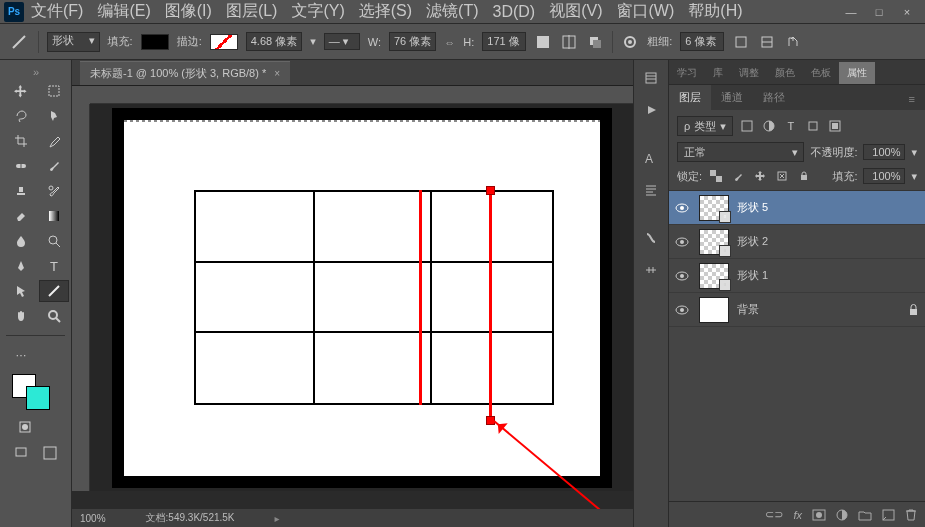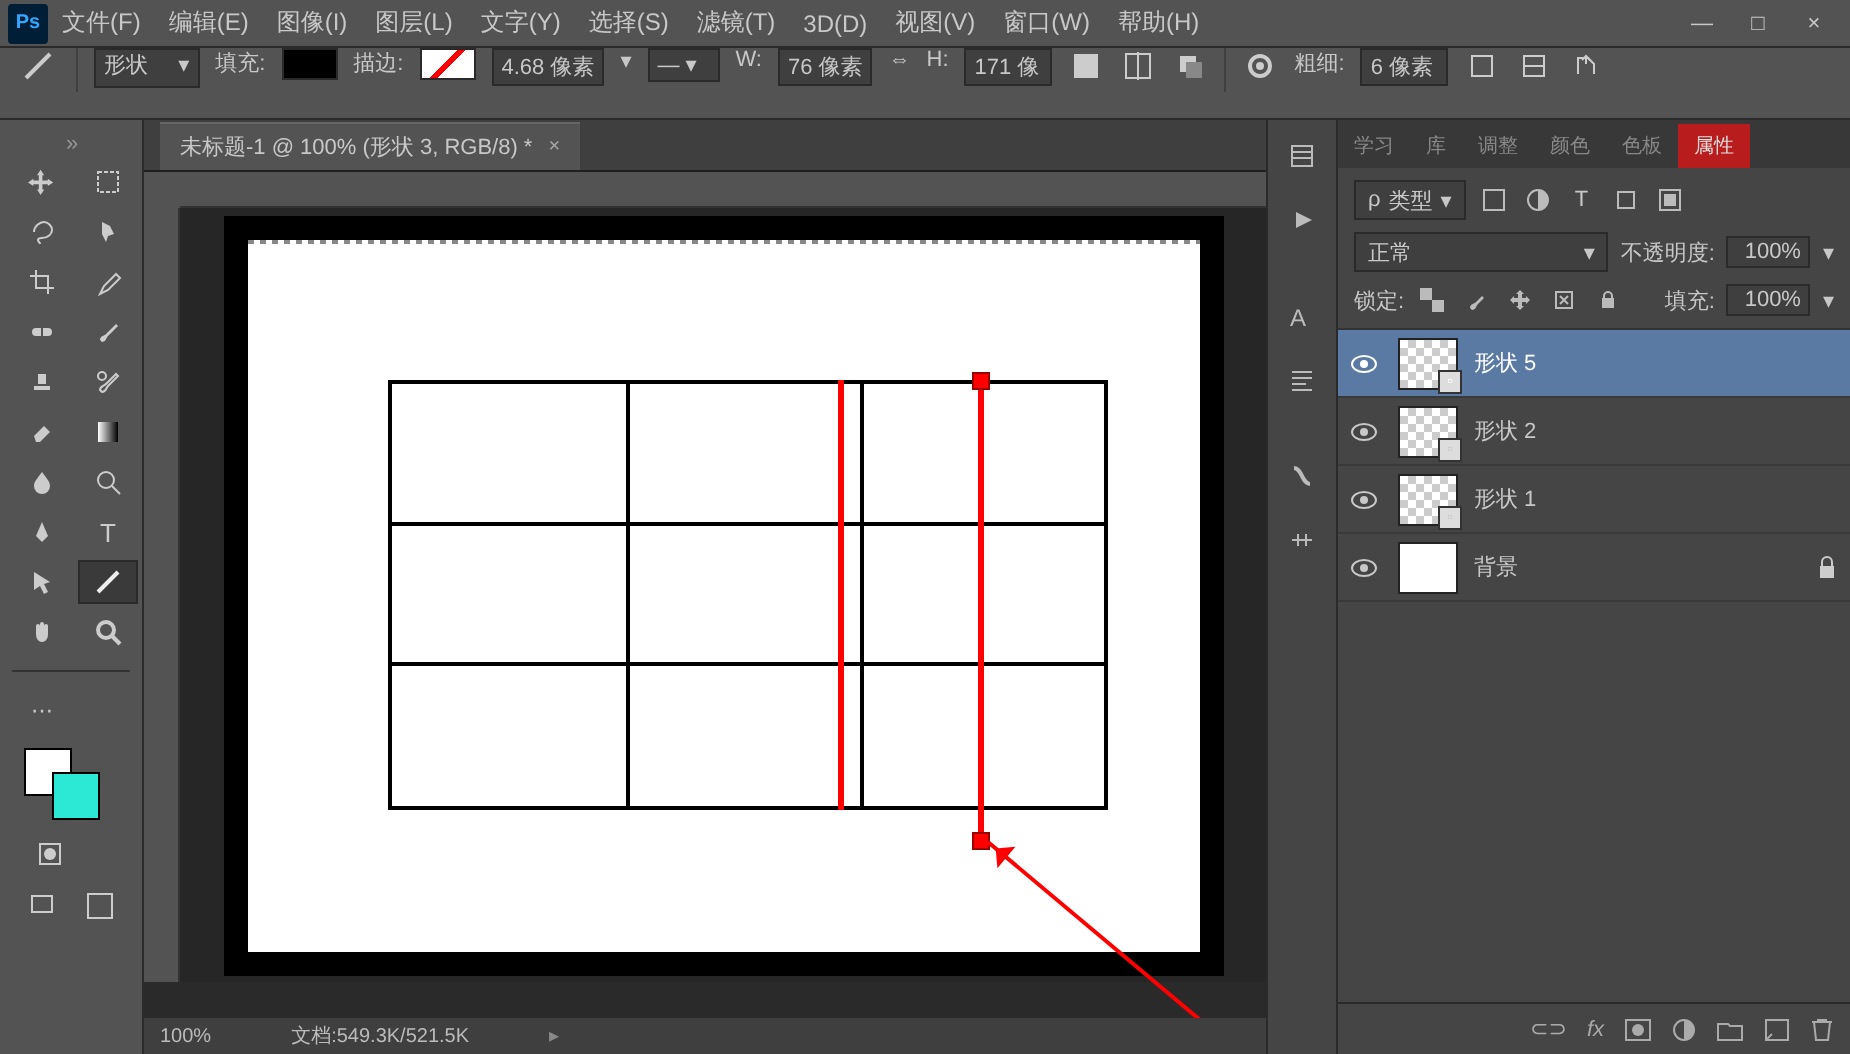--- a/index.html
+++ b/index.html
@@ -1,24 +1,24 @@
 <!DOCTYPE html>
 <html><head>
 <meta charset="utf-8">
 <style>
 * { margin: 0; padding: 0; box-sizing: border-box; font-family: "Microsoft YaHei", Arial, sans-serif; }
 body { background: #535353; width: 925px; height: 527px; overflow: hidden; color: #c8c8c8; font-size: 11px; }
 
 .titlebar { height: 24px; background: #535353; display: flex; align-items: center; padding: 0 4px; border-bottom: 1px solid #2a2a2a; }
 .titlebar .logo { width: 20px; height: 20px; background: #001e36; color: #31a8ff; display: flex; align-items: center; justify-content: center; font-weight: bold; font-size: 10px; border-radius: 2px; margin-right: 0; }
-.titlebar .menu-item { padding: 0 7px; font-size: 12px; cursor: default; }
+.titlebar .menu-item { padding: 0 7px; font-size: 16px; cursor: default; }
 .titlebar .spacer { flex: 1; }
 .titlebar .win-btn { width: 28px; text-align: center; font-size: 11px; }
 
-.optionsbar { height: 36px; background: #535353; display: flex; align-items: flex-start; padding: 0 8px; gap: 8px; border-bottom: 1px solid #2a2a2a; font-size: 11px; }
+.optionsbar { height: 36px; background: #535353; display: flex; align-items: center; padding: 0 8px; gap: 8px; border-bottom: 1px solid #2a2a2a; font-size: 11px; }
 .optionsbar .tool-icon { width: 22px; display: flex; justify-content: center; }
 .optionsbar .sep { width: 1px; height: 22px; background: #404040; }
 .optionsbar select, .optionsbar .sel { background: #3f3f3f; border: 1px solid #2a2a2a; color: #c8c8c8; font-size: 11px; height: 20px; padding: 0 4px; }
 .optionsbar .swatch { width: 28px; height: 16px; border: 1px solid #2a2a2a; display: inline-block; }
 .optionsbar .field { background: #3f3f3f; border: 1px solid #2a2a2a; padding: 1px 4px; min-width: 44px; display: inline-block; text-align: left; }
 .optionsbar .icon-btn { width: 18px; height: 18px; display: flex; align-items: center; justify-content: center; }
 
 .main { display: flex; height: calc(527px - 24px - 36px); }
 
 .toolbox-col { width: 72px; background: #535353; padding-top: 6px; border-right: 1px solid #2a2a2a; }
@@ -57,21 +57,21 @@
 
 .statusbar { height:18px; background:#3f3f3f; display:flex; align-items:center; font-size:10px; padding:0 8px; gap:40px; color:#bbb; }
 
 .right-col { width: 292px; background:#454545; display:flex; }
 .dock-strip { width:36px; background:#454545; border-left:1px solid #2a2a2a; border-right:1px solid #2a2a2a; padding-top:8px; display:flex; flex-direction:column; align-items:center; gap:12px; }
 .dock-strip .dicon { width:20px; height:20px; display:flex; align-items:center; justify-content:center; color:#bbb; }
 
 .panels { flex:1; display:flex; flex-direction:column; background:#454545; }
 .panel-tabs { display:flex; height:24px; align-items:flex-end; background:#383838; font-size:10px; }
 .panel-tabs .ptab { padding:4px 8px; color:#888; }
-.panel-tabs .ptab.active { background:#b91c1c; color:#ddd; }
+.panel-tabs .ptab.active { background:#737373; color:#ddd; }
 
 .panel-tabs2 { display:flex; height:26px; align-items:flex-end; background:#383838; font-size:11px; border-top:1px solid #2a2a2a; }
 .panel-tabs2 .ptab { padding:5px 10px; color:#888; }
 .panel-tabs2 .ptab.active { background:#454545; color:#ddd; }
 
 .layer-options { padding:6px 8px; display:flex; flex-direction:column; gap:6px; border-bottom:1px solid #333; }
 .layer-options .row { display:flex; align-items:center; gap:6px; font-size:11px; }
 .layer-options .sel { background:#3f3f3f; border:1px solid #2a2a2a; padding:1px 6px; height:20px; display:flex; align-items:center; gap:4px; }
 .layer-options .mini-icon { width:16px; height:14px; display:flex; align-items:center; justify-content:center; }
 .layer-options .pct { background:#3f3f3f; border:1px solid #2a2a2a; padding:1px 4px; width:42px; text-align:right; }
@@ -397,20 +397,27 @@
     <div class="panels">
       <div class="panel-tabs">
         <div class="ptab">学习</div>
         <div class="ptab">库</div>
         <div class="ptab">调整</div>
         <div class="ptab">颜色</div>
         <div class="ptab">色板</div>
         <div class="ptab active">属性</div>
       </div>
 
+      <div class="panel-tabs2">
+        <div class="ptab active">图层</div>
+        <div class="ptab">通道</div>
+        <div class="ptab">路径</div>
+        <div style="flex:1"></div>
+        <div class="ptab">≡</div>
+      </div>
 
       <div class="layer-options">
         <div class="row">
           <div class="sel"><span>ρ</span> <span>类型</span> ▾</div>
           <div class="mini-icon">
               <svg width="12" height="12">
                 <rect x="1" y="1" width="10" height="10" fill="none" stroke="#bbb"></rect>
               </svg>
             </div>
           <div class="mini-icon">

